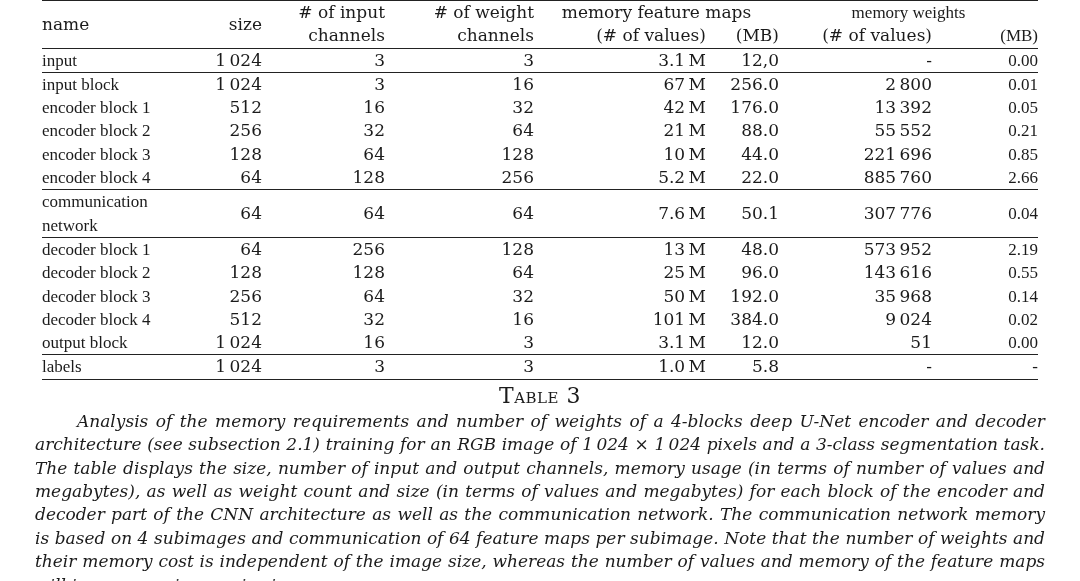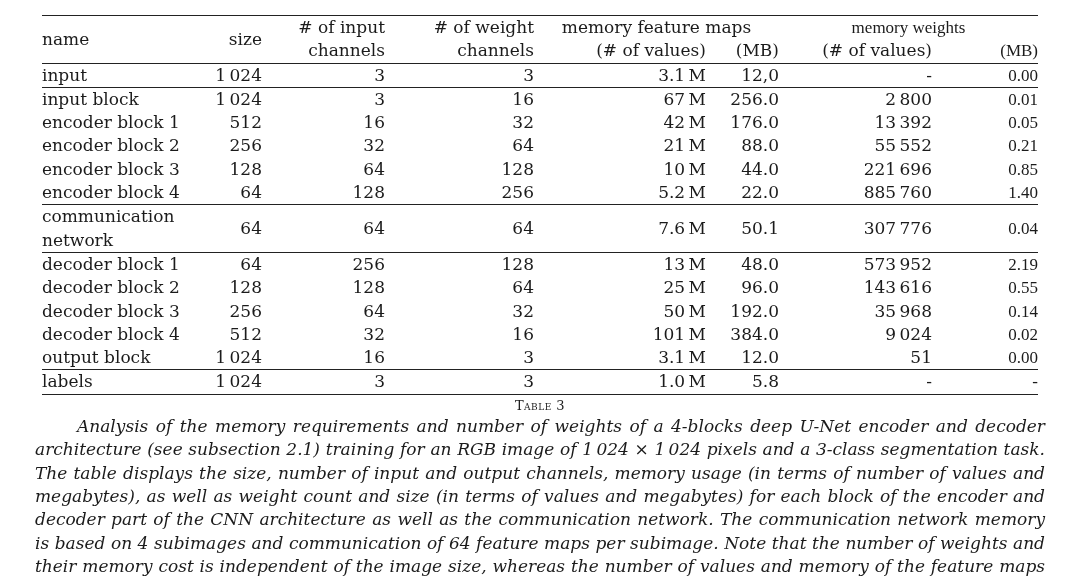--- a/index.html
+++ b/index.html
@@ -3,21 +3,21 @@
 <meta charset="utf-8">
 <style>
   html, body { margin: 0; padding: 0; }
   body {
     width: 1080px; height: 581px;
     background: #ffffff;
     font-family: "DejaVu Serif", "Liberation Serif", serif;
     color: #1b1b1b;
     overflow: hidden;
   }
-  .page { width: 1080px; height: 581px; box-sizing: border-box; padding-top: 15px; }
+  .page { width: 1080px; height: 581px; box-sizing: border-box; padding-top: 0; }
 
   table.data {
     width: 996px;
     margin: 0 auto;
     border-collapse: collapse;
     table-layout: fixed;
     font-size: 17px;
     border-top: 1.6px solid #222;
     border-bottom: 1.6px solid #222;
   }
@@ -41,27 +41,27 @@
   th { font-weight: bold; }
   thead th { line-height: 21.5px; padding-top: 3px; padding-bottom: 3px; }
   thead .hdr-bottom { border-bottom: 1.6px solid #222; }
   .al { text-align: left; padding-left: 13px; }
   .ar { text-align: right; }
   .ac { }
   td:last-child, th:last-child { padding-right: 17px; font-family: Liberation Serif, serif; }
 
   tbody td { height: 23.3px; }
   tr.rule-after td { border-bottom: 1.6px solid #222; }
-  td.c-name { text-align: left; padding-left: 13px; }
+  td.c-name { text-align: left; padding-left: 13px; font-family: Liberation Serif, serif; }
   td.num { text-align: right; }
 
   .caption-label {
     text-align: center;
     font-variant: small-caps;
-    font-size: 13px;
+    font-size: 22px;
     margin-top: 3px;
     letter-spacing: 0.5px;
   }
   .caption-text {
     width: 1010px;
     margin: 2px auto 0 auto;
     font-style: italic;
     font-size: 17px;
     line-height: 23.4px;
     text-align: justify;
@@ -152,21 +152,21 @@
       <td class="num">0.85</td>
     </tr>
         <tr class="rule-after">
       <td class="c-name">encoder block 4</td>
       <td class="num">64</td>
       <td class="num">128</td>
       <td class="num">256</td>
       <td class="num">5.2 M</td>
       <td class="num">22.0</td>
       <td class="num">885 760</td>
-      <td class="num">1.40</td>
+      <td class="num">2.66</td>
     </tr>
         <tr class="rule-after">
       <td class="c-name">communication network</td>
       <td class="num">64</td>
       <td class="num">64</td>
       <td class="num">64</td>
       <td class="num">7.6 M</td>
       <td class="num">50.1</td>
       <td class="num">307 776</td>
       <td class="num">0.04</td>

